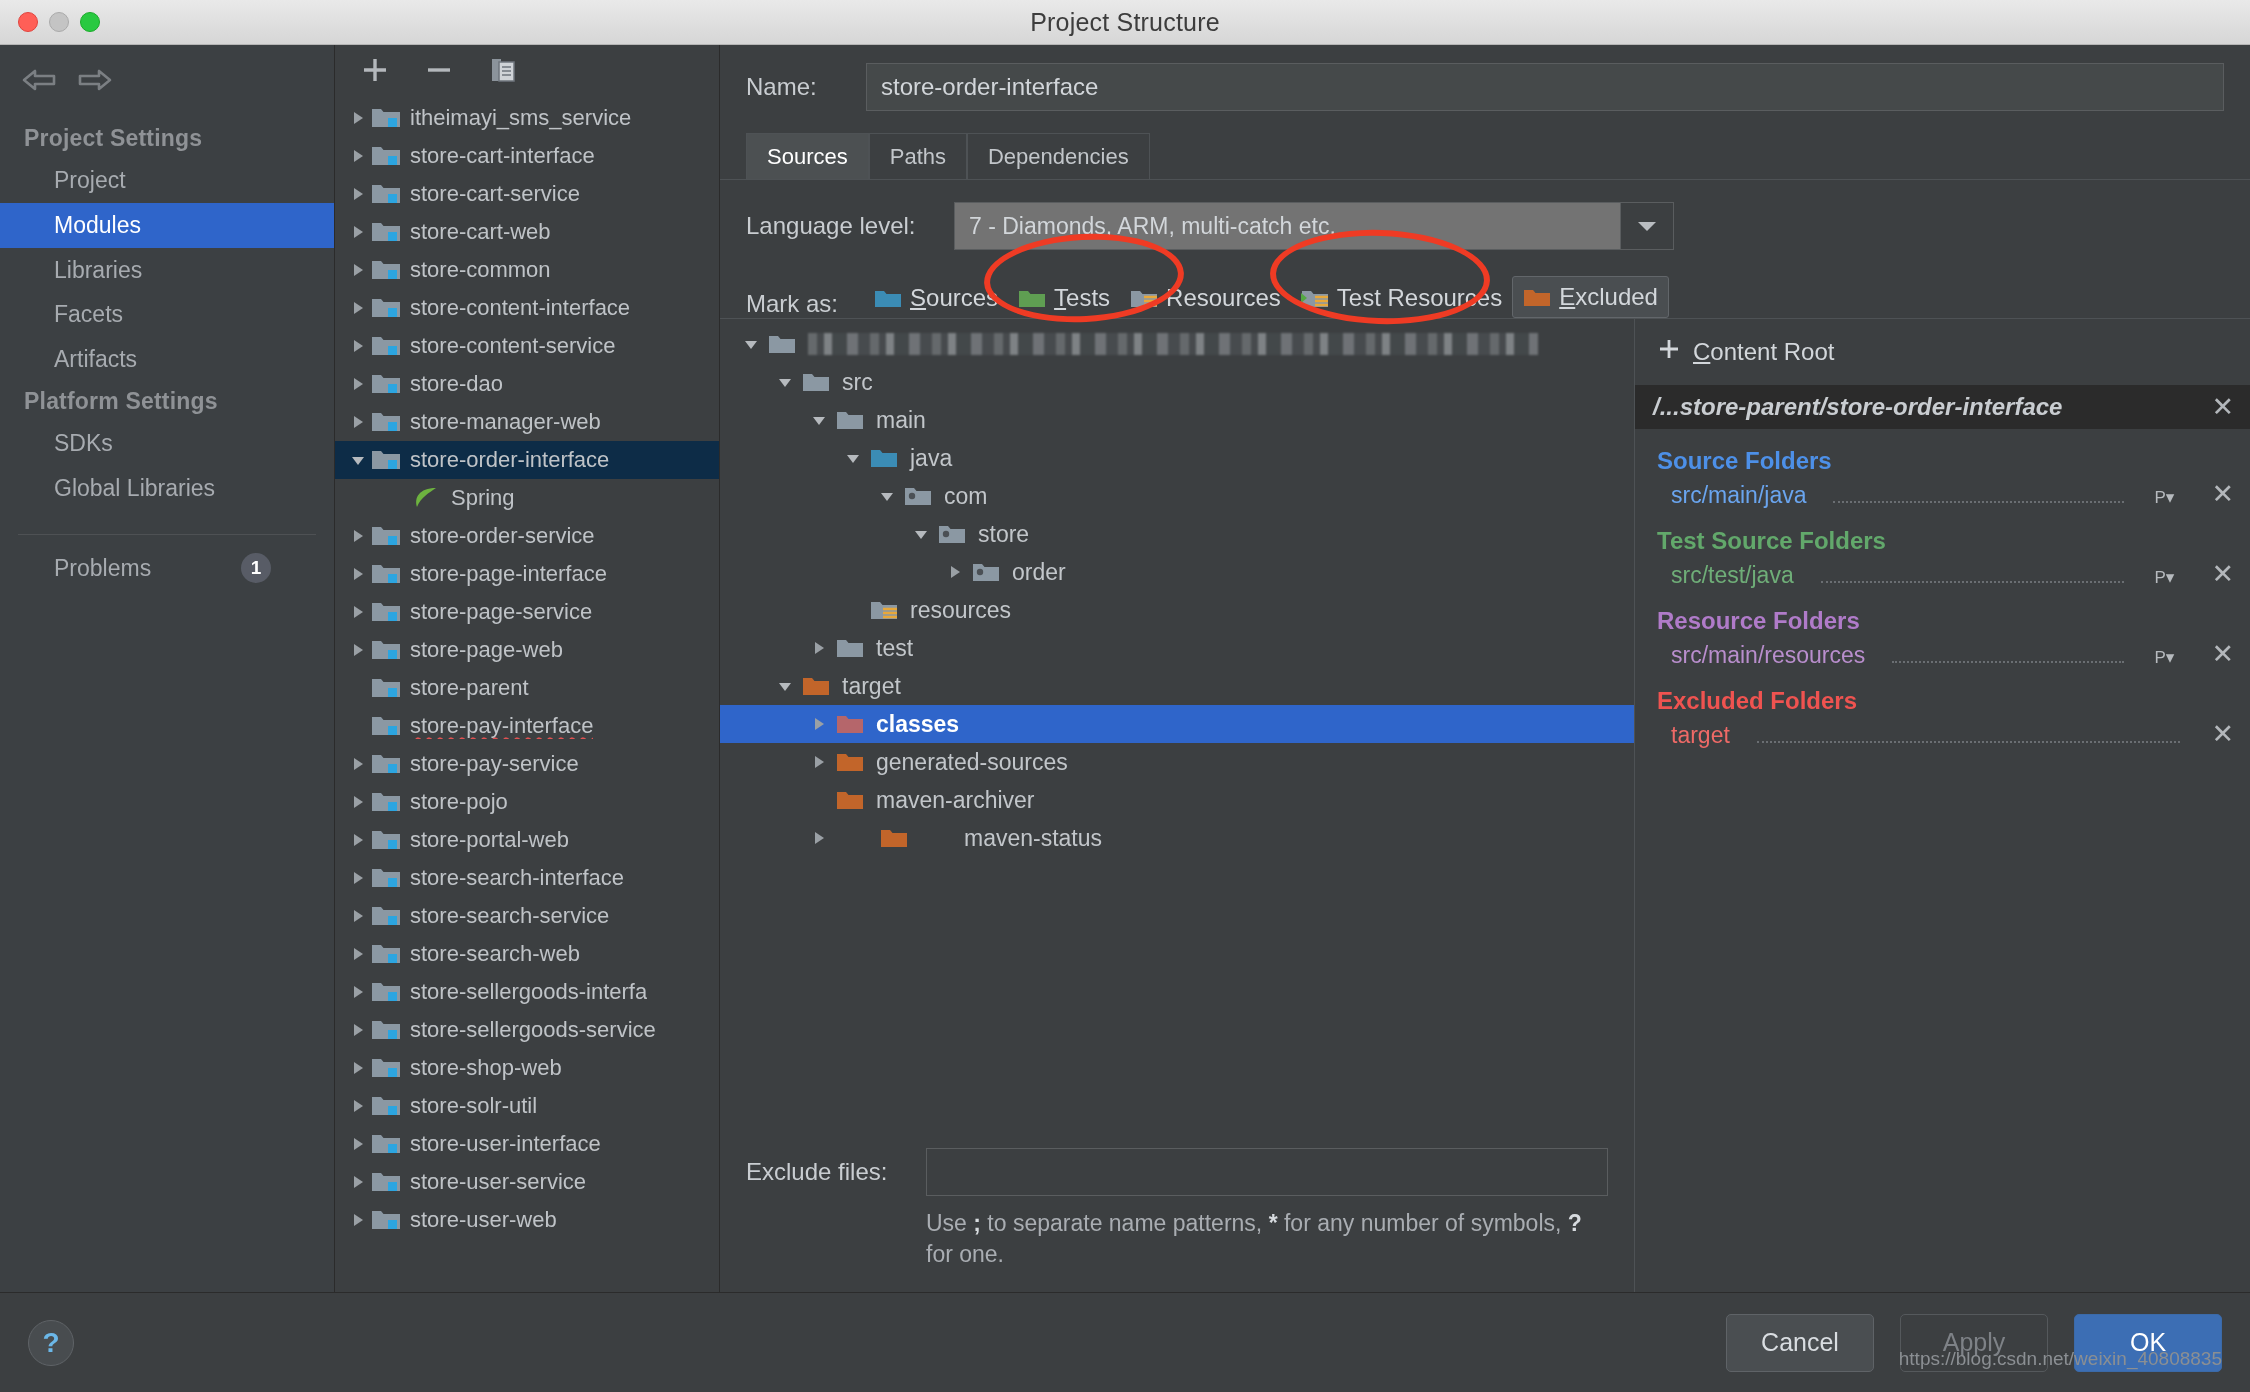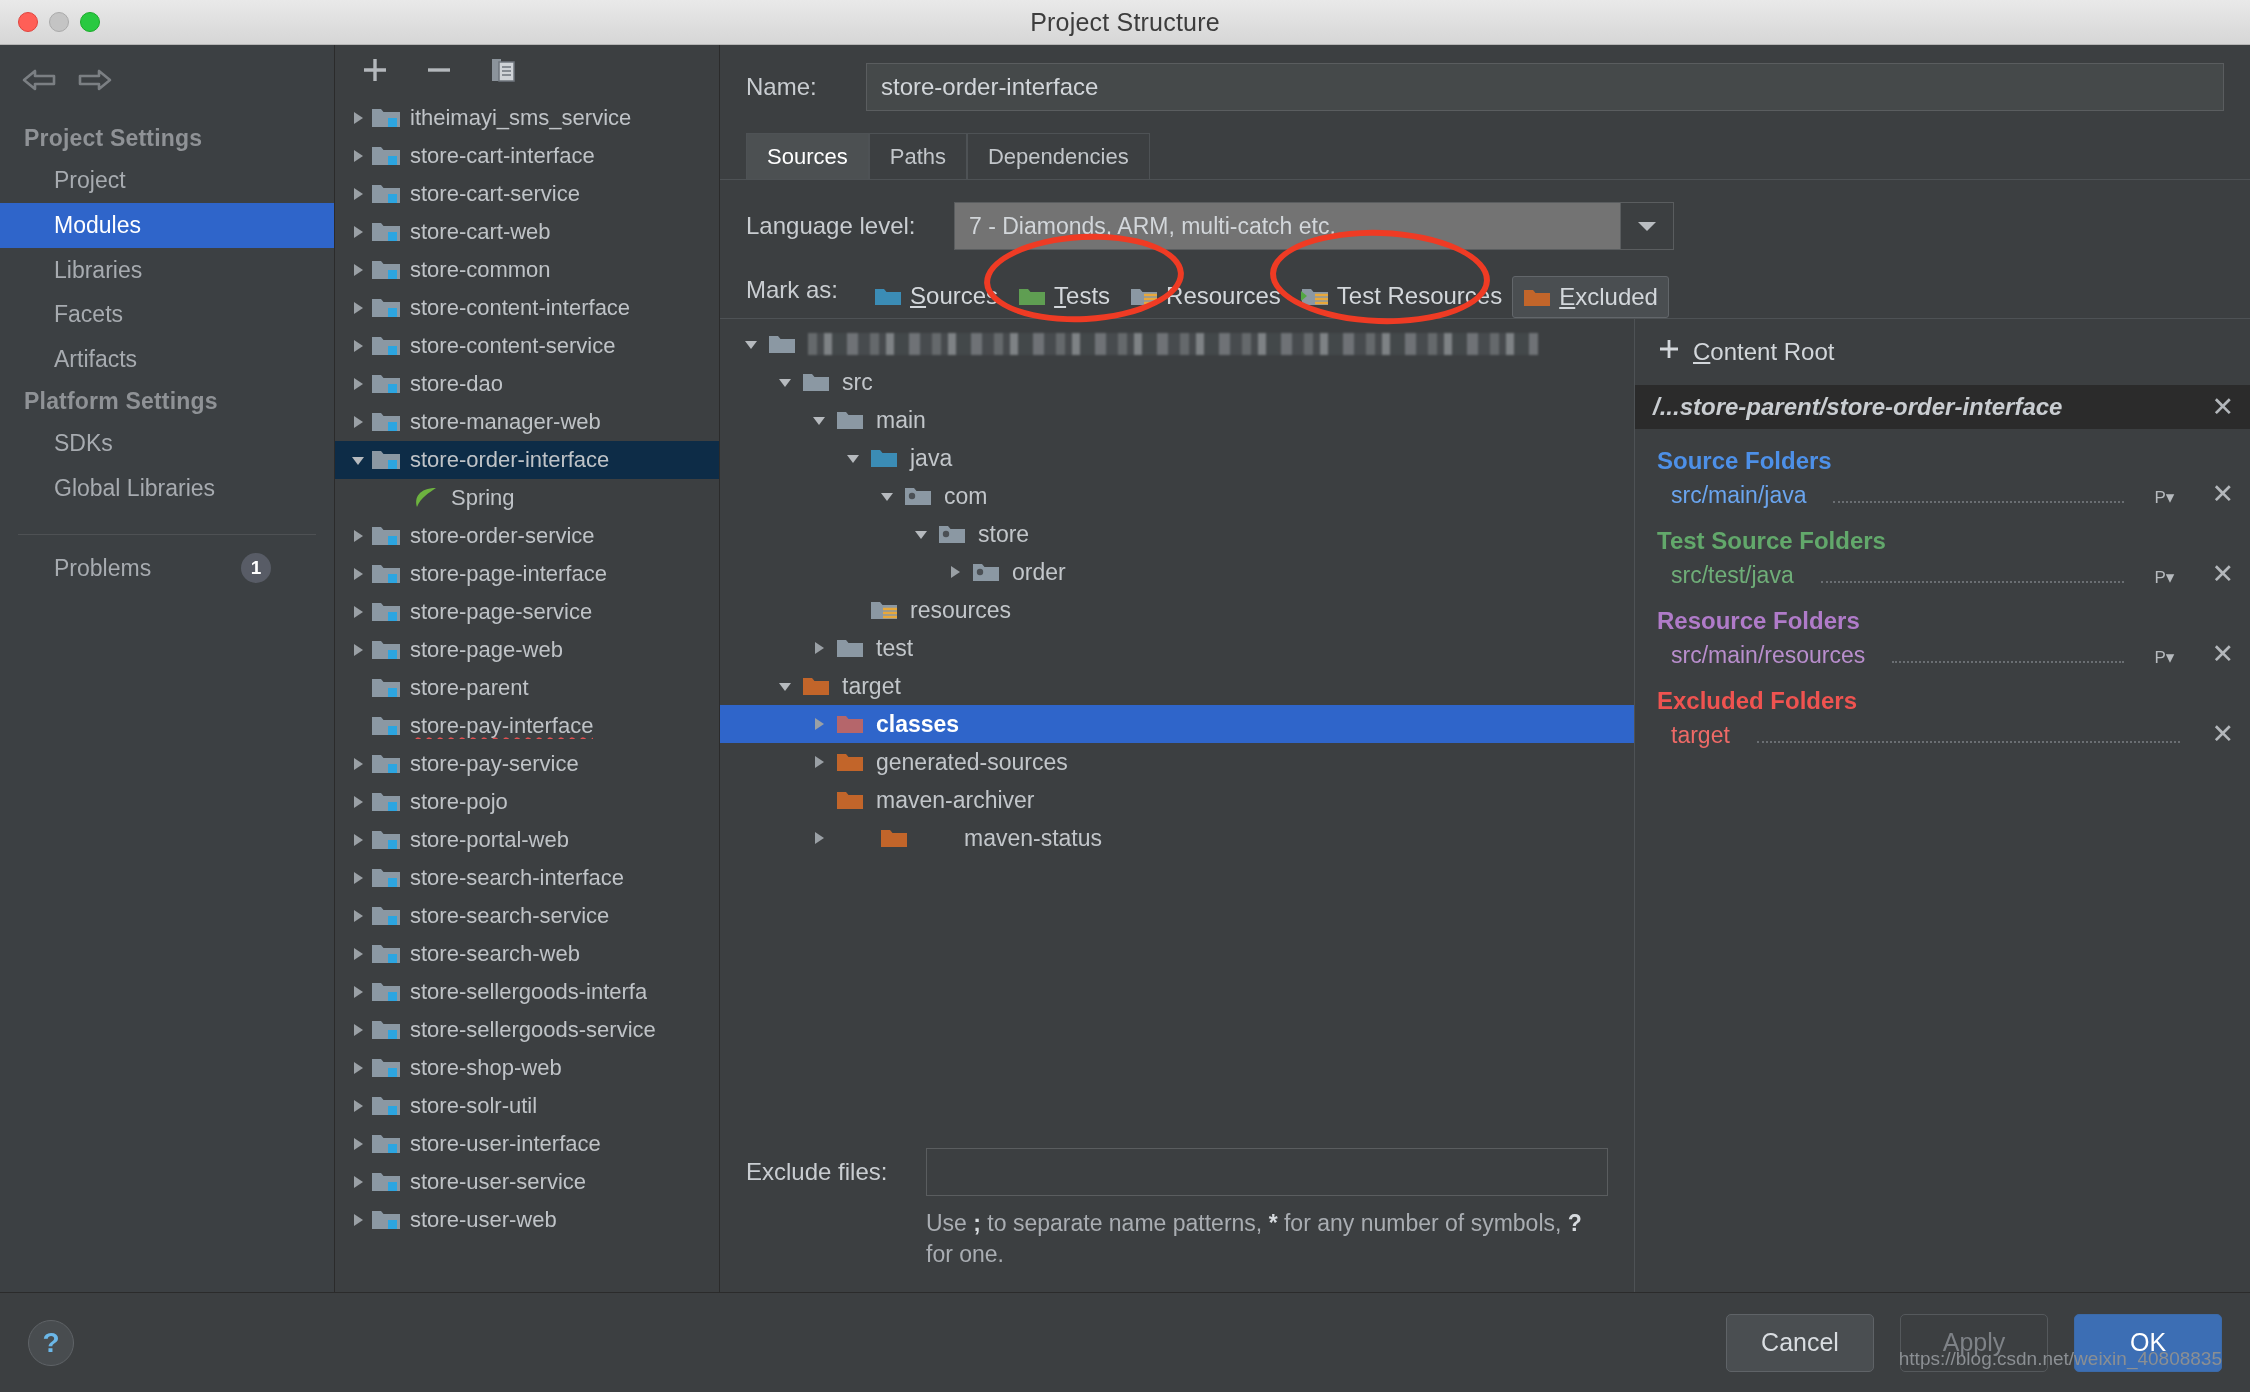--- a/index.html
+++ b/index.html
@@ -129,21 +129,21 @@
     font-size: 23px; color: #d2d6da;
   }
   .combo-arrow {
     width: 54px; flex: 0 0 54px; background: #3c3f41;
     border: 1px solid #5a5d5f;
     display: flex; align-items: center; justify-content: center;
   }
 
   
   .markas-row {
-    display: flex; align-items: flex-start; padding: 26px 44px 0 26px; gap: 0;
+    display: flex; align-items: flex-end; padding: 26px 44px 0 26px; gap: 0;
     position: relative;
   }
   .markas-label { font-size: 24px; color: #c9cdd1; margin-right: 26px; }
   .mark-btn {
     display: flex; align-items: center; gap: 8px;
     font-size: 24px; color: #d3d7db; padding: 6px 10px;
     white-space: nowrap;
   }
   .mark-btn .u { text-decoration: underline; }
   .mark-btn.boxed { border: 1px solid #62666a; background: #4a4e51; border-radius: 3px; }

